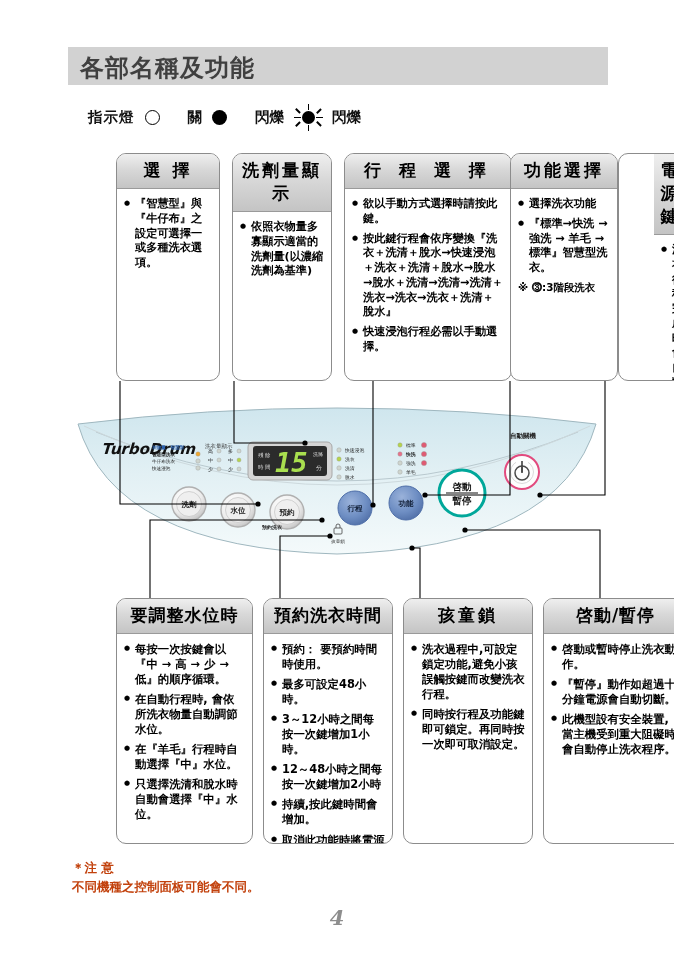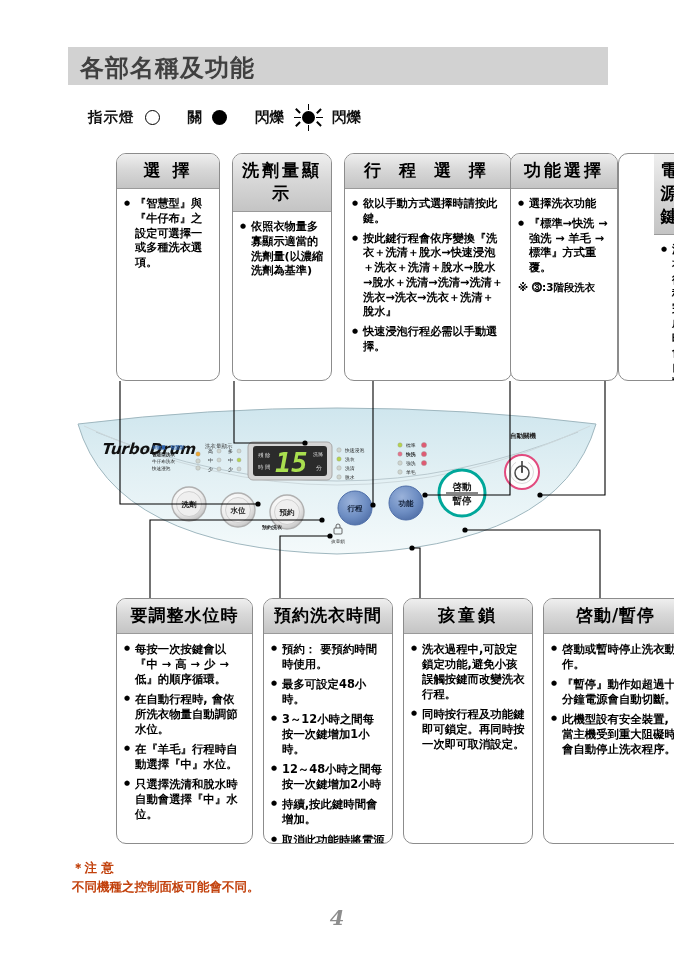--- a/index.html
+++ b/index.html
@@ -197,21 +197,21 @@
       <li>快速浸泡行程必需以手動選擇。</li>
     </ul>
   </div>
 </div>
 
 <div class="box" id="box-function">
   <div class="bx-head">功能選擇</div>
   <div class="bx-body">
     <ul class="bl">
       <li>選擇洗衣功能</li>
-      <li>『標準→快洗 → 強洗 → 羊毛 → 標準』方式重覆。</li>
+      <li>『標準→快洗 → 強洗 → 羊毛 → 標準』智慧型洗衣。</li>
     </ul>
     <div class="note-line" style="font-size:10.4px;margin-top:2px;">※ ⓷:3階段洗衣</div>
   </div>
 </div>
 
 <div class="box" id="box-power">
   <div class="bx-head">電源鍵</div>
   <div class="bx-body">
     <ul class="bl">
       <li>洗衣行程完成時會自動關機。</li>

